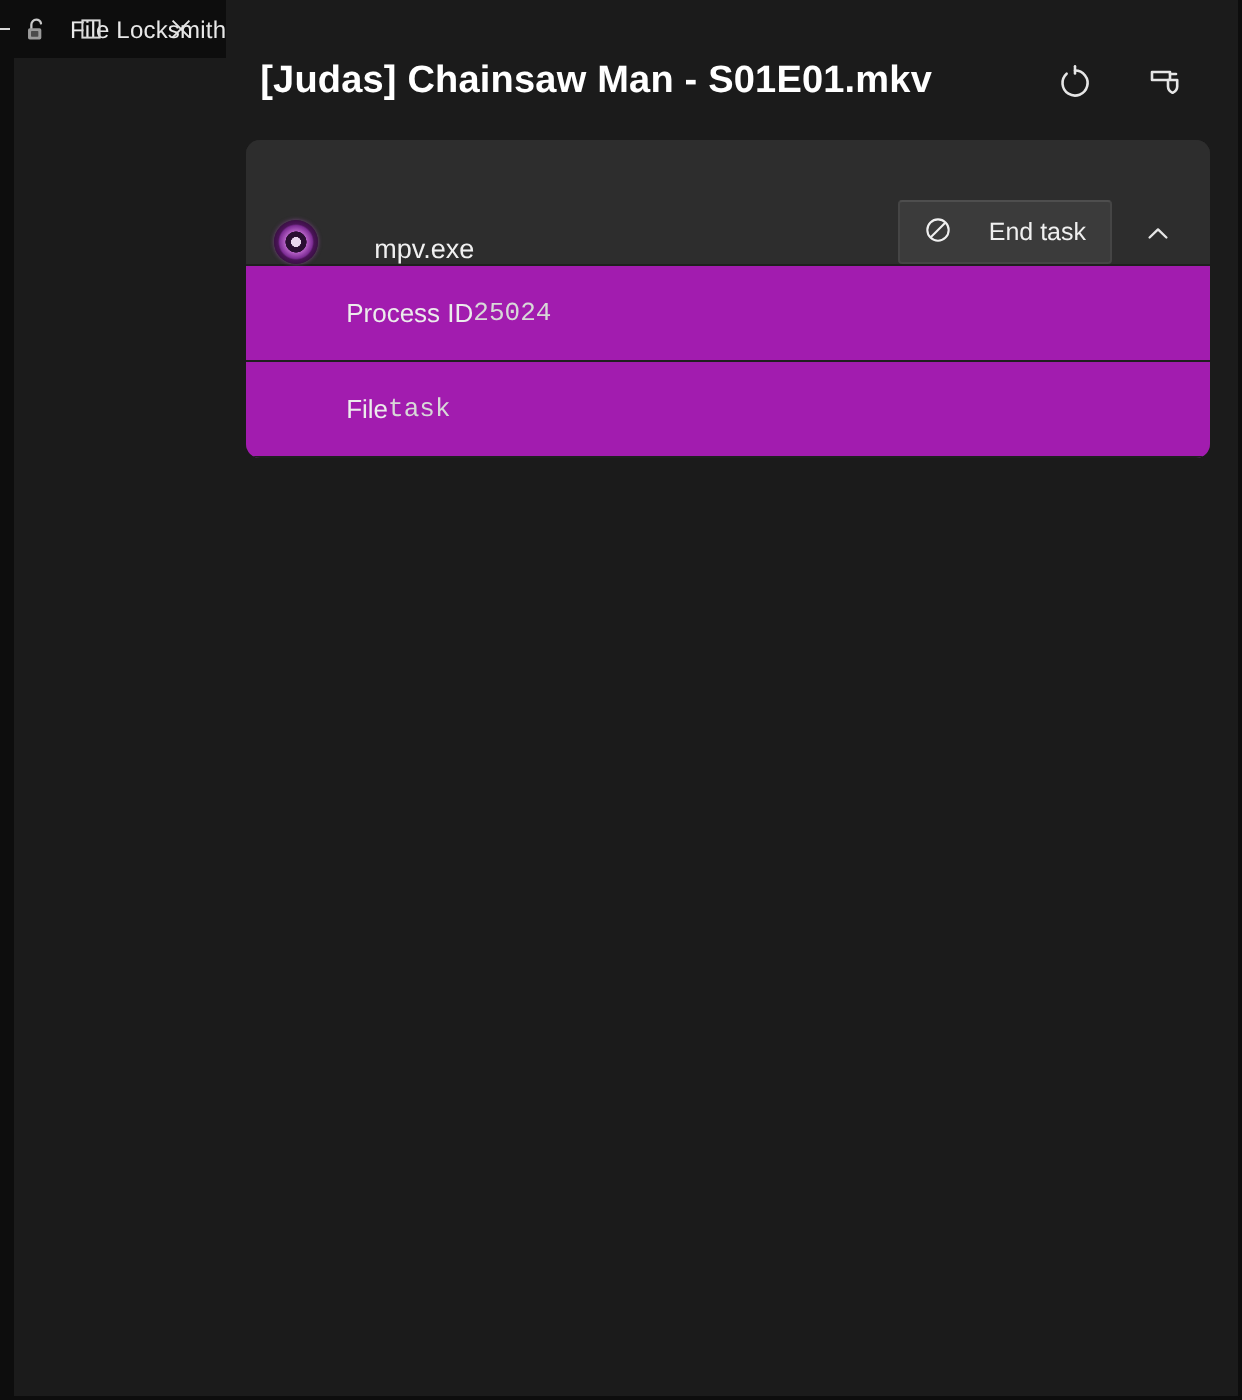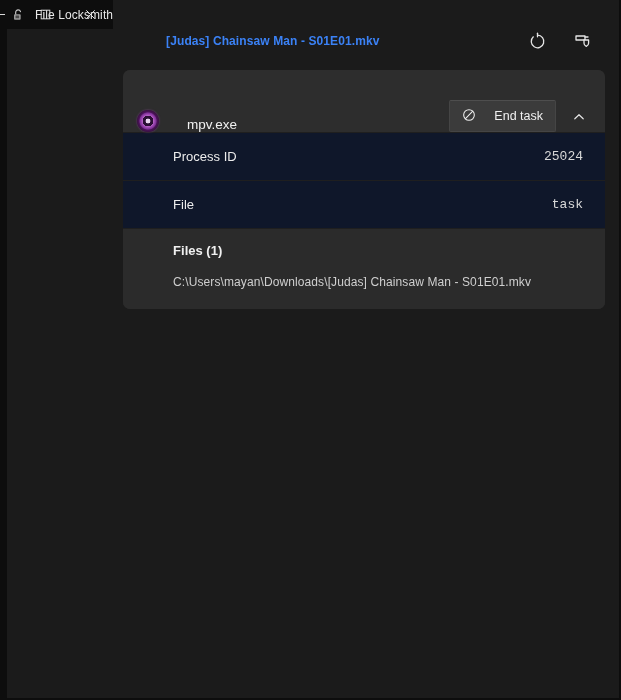--- a/index.html
+++ b/index.html
@@ -82,26 +82,25 @@
 
   .page-header {
     display: flex;
     align-items: center;
     justify-content: space-between;
     padding: 0 14px 0 10px;
     height: 58px;
     margin-top: 12px;
   }
   .page-title {
-    font-size: 12px;
+    font-size: 19px;
     font-weight: bold;
-    color: #3b82f6;
+    color: #ffffff;
     letter-spacing: 0.1px;
     padding-left: 7px;
-    margin-left: 36px;
   }
   .header-actions {
     display: flex;
     align-items: center;
     gap: 16px;
     padding-right: 7px;
   }
   .icon-btn {
     width: 30px;
     height: 30px;
@@ -168,23 +167,23 @@
     justify-content: center;
     border-radius: 4px;
     margin-left: 8px;
     color: #e6e6e6;
   }
 
   .detail-row {
     height: 47px;
     display: flex;
     align-items: center;
-    justify-content: space-between;
+    justify-content: flex-start;
     padding: 0 22px 0 50px;
-    background: #0f172a;
+    background: #a21caf;
     border-bottom: 1px solid #1f1f1f;
   }
   .detail-label {
     font-size: 13px;
     color: #ececec;
   }
   .detail-value {
     font-size: 13px;
     color: #d8d8d8;
     font-family: Liberation Mono, monospace;
@@ -286,21 +285,17 @@
       <div class="detail-row">
         <span class="detail-label">Process ID</span>
         <span class="detail-value">25024</span>
       </div>
 
       <div class="detail-row">
         <span class="detail-label">File</span>
         <span class="detail-value">task</span>
       </div>
 
-      <div class="files-section">
-        <div class="files-title">Files (1)</div>
-        <div class="file-path">C:\Users\mayan\Downloads\[Judas] Chainsaw Man - S01E01.mkv</div>
-      </div>
 
     </div>
 
   </div>
 </div>
 
 </body></html>

